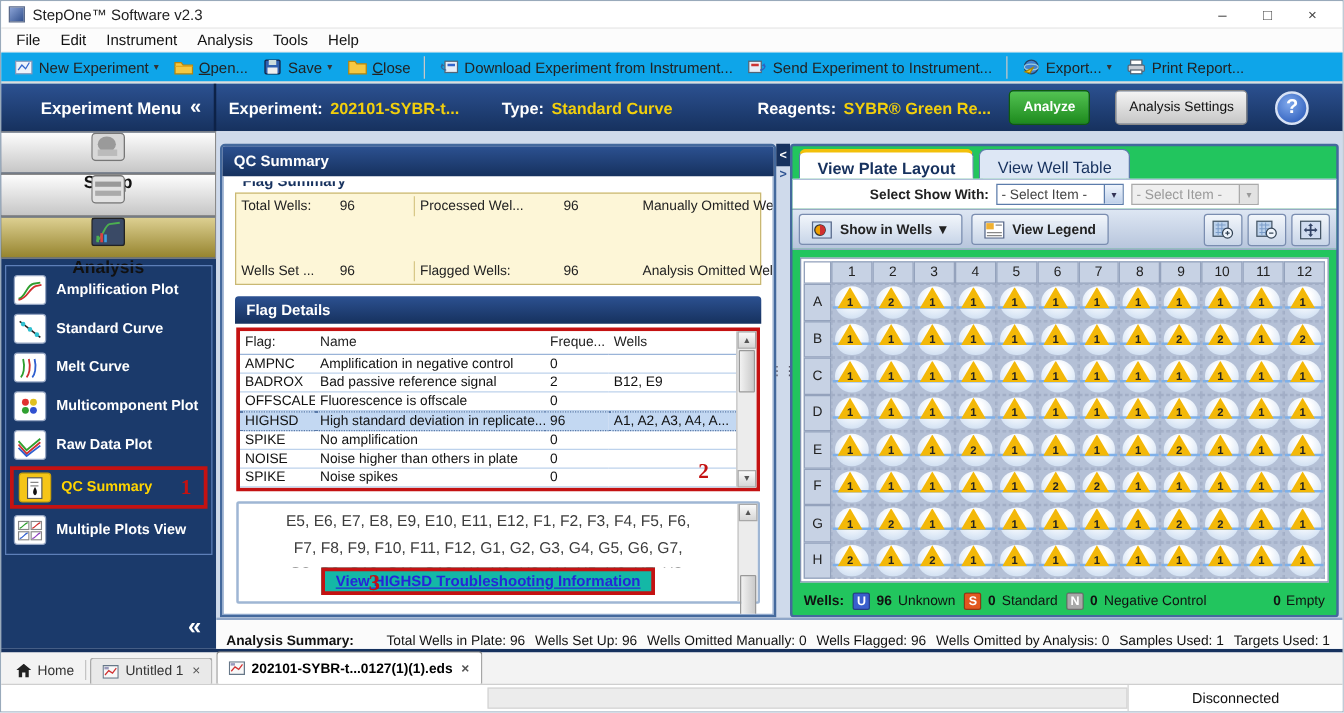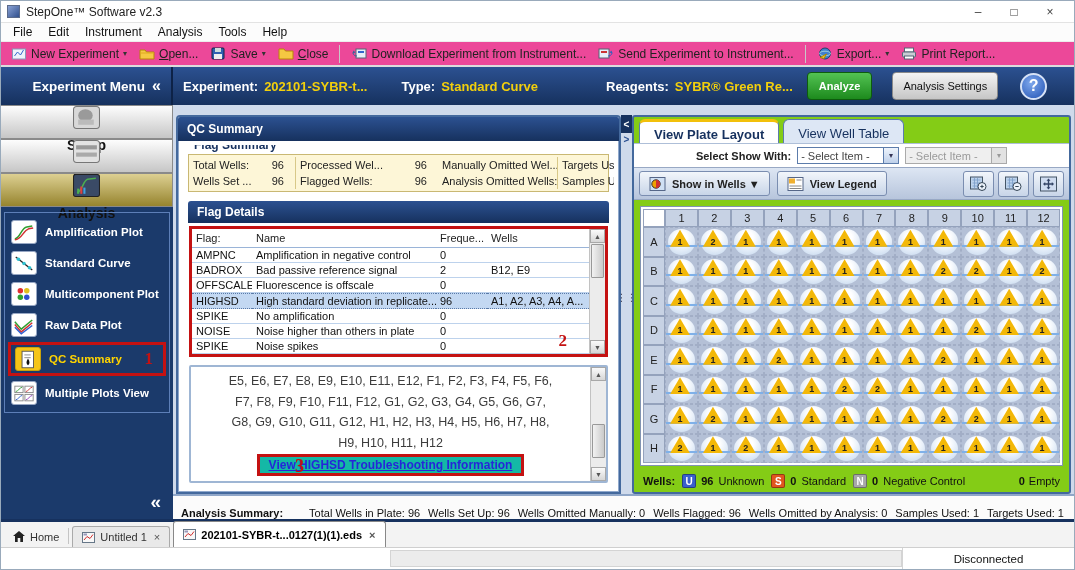--- a/index.html
+++ b/index.html
@@ -12,21 +12,21 @@
   .app-icon { width:13px; height:13px; background:linear-gradient(135deg,#8aa2d4,#31508e); border:1px solid #5a6a8a; margin-right:6px; flex:none; }
   .title-text { font-size:12px; color:#222; flex:1; }
   .win-controls { display:flex; }
   .win-btn { width:36px; height:20px; display:flex; align-items:center; justify-content:center; color:#444; font-size:12px; cursor:default; }
 
   
   .menubar { height:19px; display:flex; align-items:center; padding:0 4px; background:#fcfcfc; border-bottom:1px solid #ececec; flex:none; }
   .menu-item { padding:2px 8px; font-size:12px; color:#111; }
 
   
-  .toolbar { height:25px; display:flex; align-items:center; background:#ec4899; border-bottom:2px solid #dcdcdc; padding:0 4px; flex:none; }
+  .toolbar { height:25px; display:flex; align-items:center; background:#0ea5e9; border-bottom:2px solid #dcdcdc; padding:0 4px; flex:none; }
   .tb-btn { display:flex; align-items:center; gap:4px; padding:2px 6px; font-size:12px; color:#222; background:none; border:none; font-family:inherit; white-space:nowrap; }
   .tb-sep { width:1px; height:18px; background:#c8c8c8; margin:0 5px; }
   .tb-caret { font-size:8px; color:#333; }
   .tb-icon { width:16px; height:13px; display:inline-flex; }
   .tb-icon svg { width:100%; height:100%; }
   .u { text-decoration:underline; }
 
   
   .app-header { height:38px; background:linear-gradient(#2c5191,#16315e); display:flex; color:#fff; flex:none; }
   .menu-title-block { width:172px; flex:none; display:flex; align-items:center; justify-content:flex-end; gap:7px; padding:0 10px; font-weight:bold; font-size:13.5px; border-right:2px solid #0d2247; }
@@ -62,21 +62,21 @@
   
   .main-area { flex:1; background:#cfdaeb; display:flex; flex-direction:column; min-width:0; }
   .content-row { flex:1; display:flex; padding:10px 3px 0 3px; min-height:0; }
 
   
   .qc-panel { width:445px; flex:none; display:flex; flex-direction:column; border:2px solid #44699d; background:#fff; border-radius:4px 4px 0 0; }
   .qc-header { height:24px; flex:none; background:linear-gradient(#2c5191,#16315e); color:#fff; font-weight:bold; font-size:12px; display:flex; align-items:center; padding:0 9px; border-radius:2px 2px 0 0; }
   .qc-body { flex:1; padding:4px 9px 8px 9px; display:flex; flex-direction:column; overflow:hidden; border:1px solid #8fa8cc; border-top:none; min-height:0; }
   .flag-summary-clip { height:9px; overflow:hidden; flex:none; }
   .flag-summary-clip span { display:block; transform:translateY(-7px); color:#16315e; font-weight:bold; font-size:12px; padding-left:6px; }
-  .stats-box { flex:none; border:1px solid #c9b873; background:#fdf6d7; display:grid; grid-template-columns:106px 143px 119px 57px; font-size:11px; color:#222; padding:2px 0; }
+  .stats-box { flex:none; border:1px solid #c9b873; background:#fdf6d7; display:grid; grid-template-columns:106px 143px 119px 57px; font-size:11px; color:#222; padding:2px 0;gap:36px; }
   .stat-cell { display:flex; padding:2px 4px; white-space:nowrap; overflow:hidden; }
   .stat-cell .s-value { margin-left:auto; padding-right:7px; }
   .stat-cell.c1, .stat-cell.c3 { border-left:1px solid #d8c888; }
   .flag-details-header { margin-top:9px; height:22px; flex:none; background:linear-gradient(#2c5191,#16315e); color:#fff; font-weight:bold; font-size:12px; display:flex; align-items:center; padding:0 9px; border-radius:3px 3px 0 0; }
   .table-redbox { border:3px solid #c41212; position:relative; margin:3px 1px 0 1px; flex:none; }
   .flag-table-wrap { display:flex; background:#fff; }
   .flag-table { flex:1; display:grid; grid-template-columns:60px 184px 51px 1fr; font-size:11px; min-width:0; }
   .ft-cell { padding:1px 4px; border-bottom:1px solid #bdd2ec; white-space:nowrap; overflow:hidden; color:#111; }
   .ft-head { padding:3px 4px; border-bottom:1px solid #9ab4d8; color:#222; }
   .ft-cell.sel { background:#c3d8f2; border-top:1px dotted #5a7aa8; border-bottom:1px dotted #5a7aa8; }
@@ -94,21 +94,21 @@
   .ann-3 { position:absolute; left:104px; top:2px; font-size:18px; }
 
   
   .splitter { width:11px; flex:none; display:flex; flex-direction:column; align-items:center; }
   .split-top { background:#16315e; color:#fff; width:11px; height:18px; font-size:10px; display:flex; align-items:center; justify-content:center; font-weight:bold; }
   .split-exp { color:#2c5191; font-size:10px; font-weight:bold; margin-top:1px; }
   .split-handle { margin-top:150px; color:#556; font-size:10px; line-height:5px; }
   .split-spacer { flex:1; }
 
   
-  .right-panel { flex:1; border:2px solid #44699d; background:#84cc16; display:flex; flex-direction:column; min-width:0; border-radius:3px; }
+  .right-panel { flex:1; border:2px solid #44699d; background:#22c55e; display:flex; flex-direction:column; min-width:0; border-radius:3px; }
   .rp-tabs { display:flex; gap:4px; padding:2px 5px 0 5px; height:26px; flex:none; }
   .rp-tab { padding:3px 14px 0 14px; font-size:13px; color:#16315e; border:1px solid #5c7cab; border-bottom:none; border-radius:6px 6px 0 0; background:#dde7f5; display:flex; align-items:center; }
   .rp-tab.active { background:#fff; font-weight:bold; border-top:3px solid #f2c00a; }
   .rp-select-row { height:24px; flex:none; display:flex; align-items:center; justify-content:center; gap:6px; font-size:11px; background:#fff; border-top:1px solid #aebfd8; }
   .sw-label { font-weight:bold; color:#222; }
   .select { width:102px; height:17px; background:#fff; border:1px solid #5c7cab; display:flex; align-items:center; font-size:11px; color:#444; padding-left:3px; white-space:nowrap; overflow:hidden; }
   .select .arrow-btn { margin-left:auto; width:15px; height:100%; flex:none; background:linear-gradient(#eef4fc,#bed0ea); border-left:1px solid #5c7cab; display:flex; align-items:center; justify-content:center; font-size:8px; color:#335; }
   .select.disabled { background:#efefef; color:#9a9a9a; border-color:#aaa; }
   .select.disabled .arrow-btn { background:#e2e2e2; border-left-color:#aaa; color:#999; }
   .rp-toolbar { height:33px; flex:none; background:linear-gradient(#dde6f3,#b7c5dc); border-top:1px solid #98a8c4; border-bottom:1px solid #98a8c4; display:flex; align-items:center; padding:0 5px; gap:7px; }
@@ -331,20 +331,30 @@
                 <circle cx="6" cy="5.4" r="2" fill="#30c0d0"></circle>
                 <circle cx="12" cy="10" r="2" fill="#30c0d0"></circle>
                 <circle cx="18" cy="14.6" r="2" fill="#30c0d0"></circle>
               </svg>
             </span>
             <span class="label">Standard Curve</span>
           </div>
           <div class="side-item">
             <span class="item-icon">
               <svg viewBox="0 0 24 20">
+                <path d="M6 2 C8 10 6 16 4 18" stroke="#2e9e2e" fill="none" stroke-width="1.6"></path>
+                <path d="M11 2 C13 10 11 16 9 18" stroke="#d03030" fill="none" stroke-width="1.6"></path>
+                <path d="M16 2 C18 10 16 16 14 18" stroke="#3060d0" fill="none" stroke-width="1.6"></path>
+              </svg>
+            </span>
+            <span class="label">Melt Curve</span>
+          </div>
+          <div class="side-item">
+            <span class="item-icon">
+              <svg viewBox="0 0 24 20">
                 <circle cx="8" cy="6" r="3" fill="#e03030"></circle>
                 <circle cx="15" cy="6" r="3" fill="#e0c020"></circle>
                 <circle cx="8" cy="13" r="3" fill="#30a030"></circle>
                 <circle cx="15" cy="13" r="3" fill="#3050d0"></circle>
               </svg>
             </span>
             <span class="label">Multicomponent Plot</span>
           </div>
           <div class="side-item">
             <span class="item-icon">

